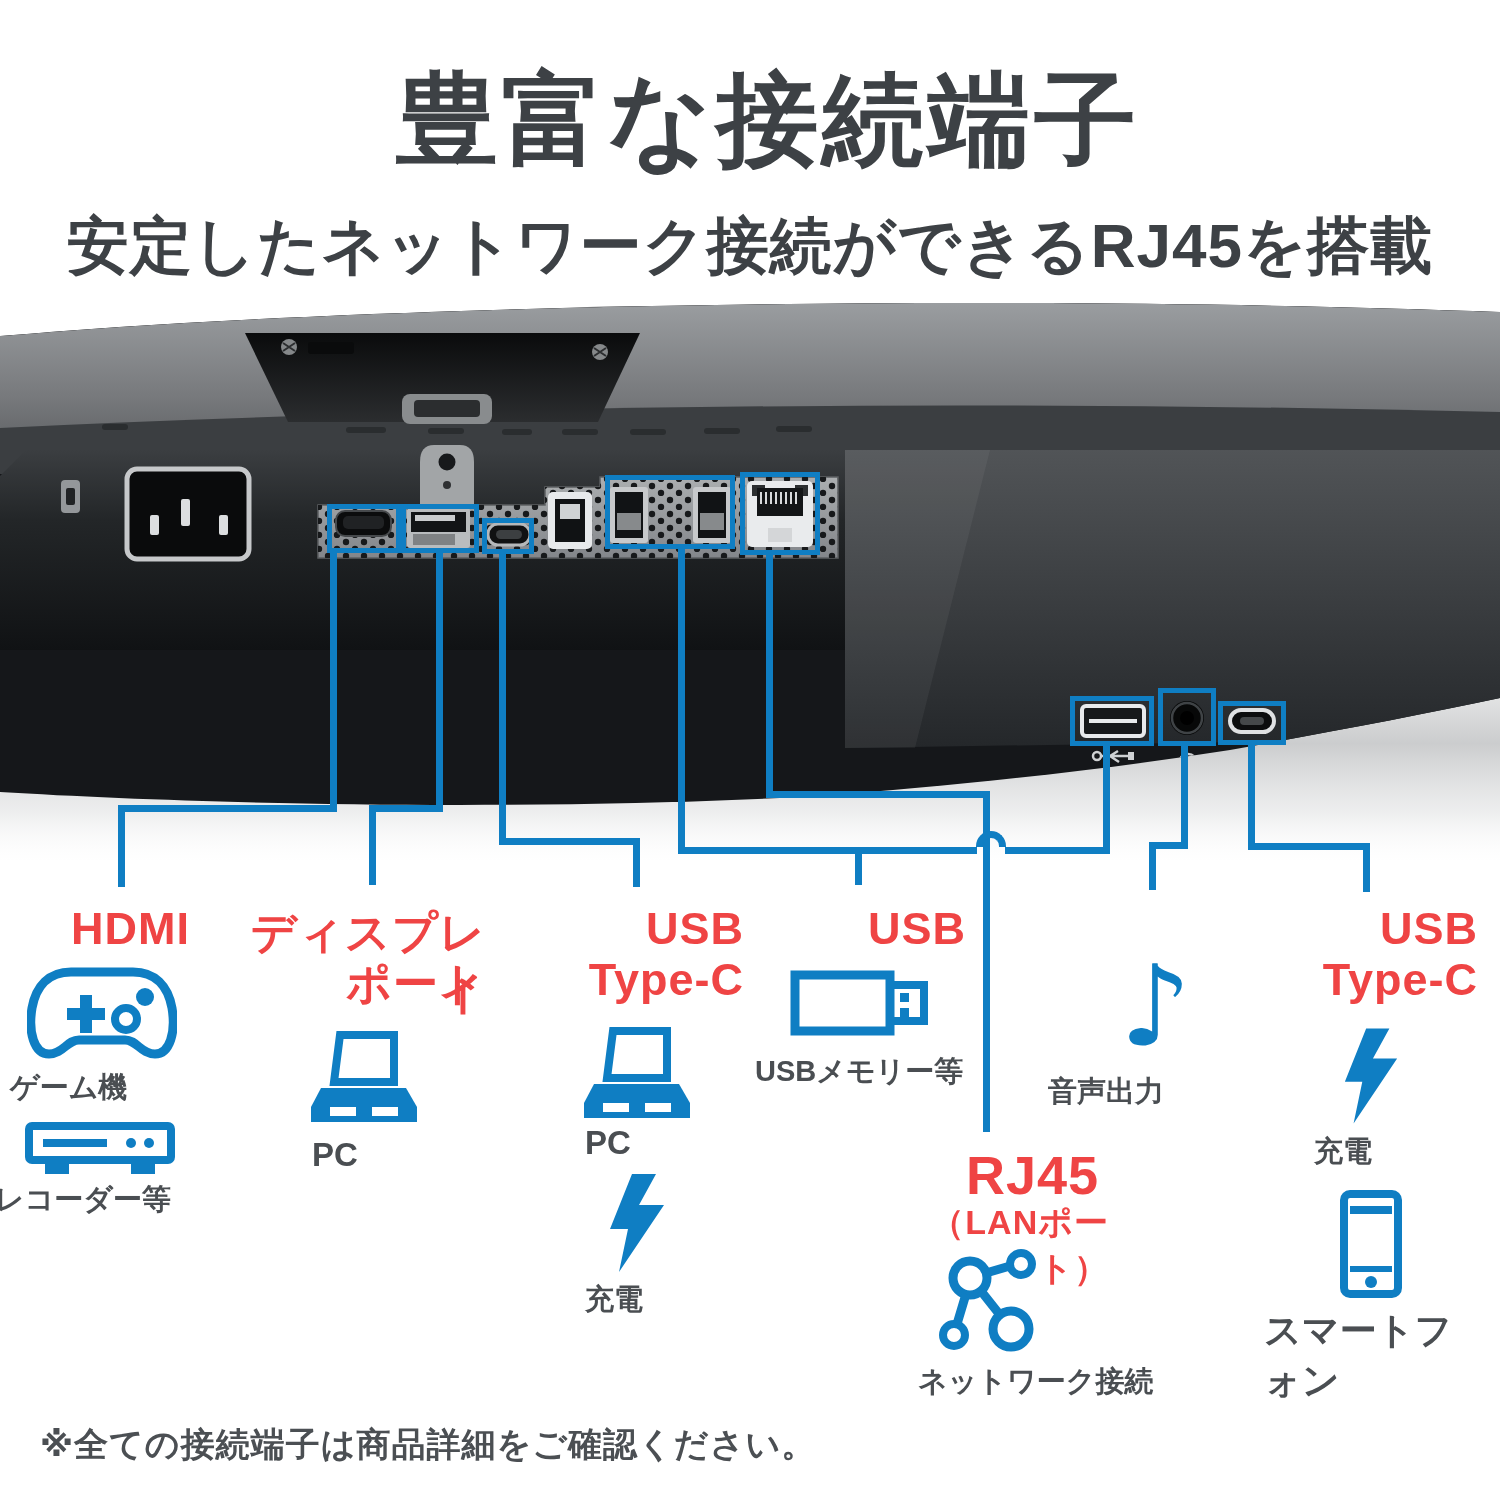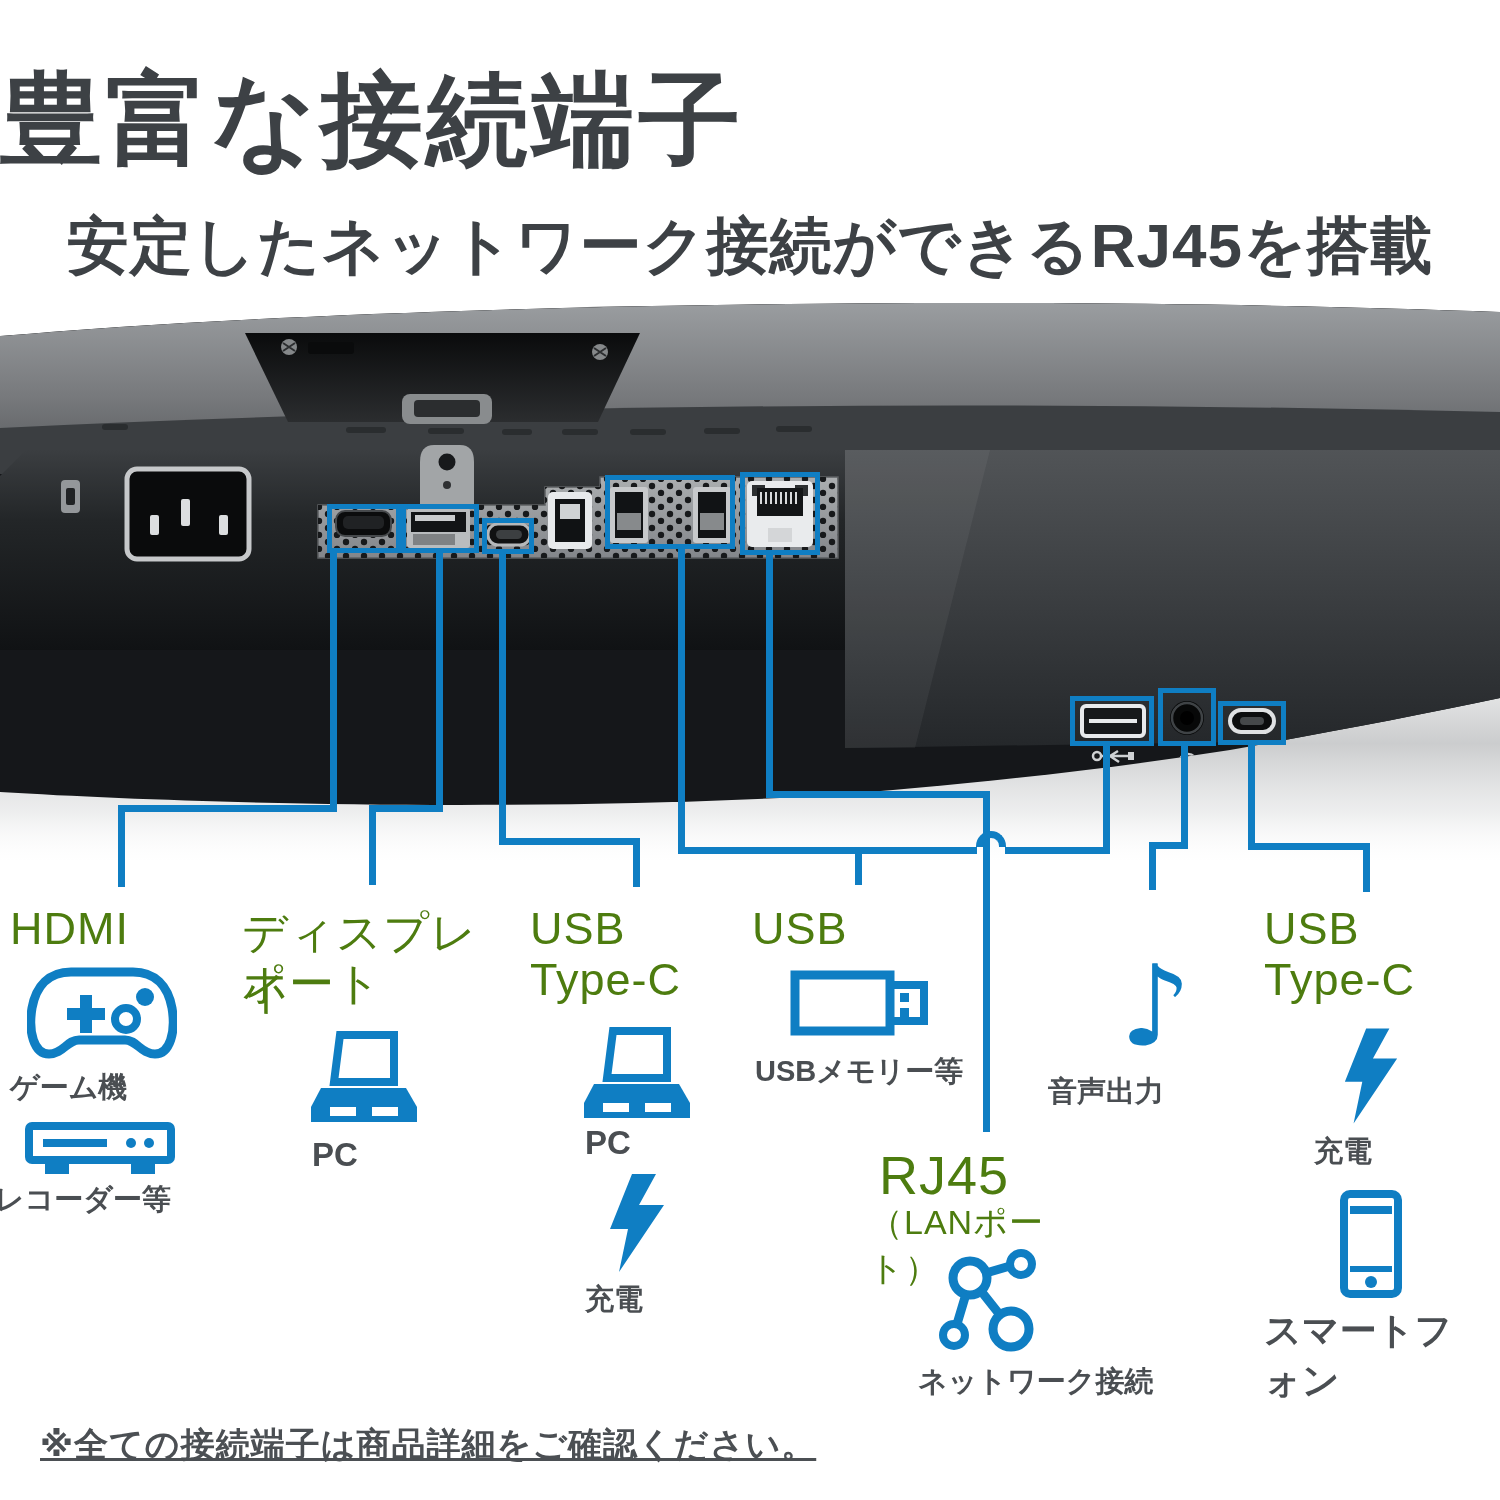--- a/index.html
+++ b/index.html
@@ -1,34 +1,34 @@
 <!DOCTYPE html>
 <html><head>
 <meta charset="utf-8">
 <style>
   html,body{margin:0;padding:0;background:#fff;}
   #page{position:relative;width:1500px;height:1500px;background:#fff;overflow:hidden;
         font-family:"Liberation Sans","DejaVu Sans",sans-serif;}
   .abs{position:absolute;}
-  .hdr-title{left:0;right:0;top:64px;text-align:left;font-size:102px;font-weight:700;
-             color:#3d4145;letter-spacing:4px;line-height:1.1;}
+  .hdr-title{left:0;right:0;top:64px;text-align:center;font-size:102px;font-weight:700;
+             color:#3d4145;letter-spacing:4px;line-height:1.1;padding-left:36px;}
   .hdr-sub{left:0;right:0;top:204px;text-align:center;font-size:62px;font-weight:700;
            color:#3d4145;letter-spacing:1px;}
   .photo{left:0;top:300px;width:1500px;height:560px;}
   .hl{border:5px solid var(--blue);box-sizing:border-box;background:transparent;z-index:3;}
   .seg{background:var(--blue);z-index:3;}
   .hop{border:7px solid var(--blue);border-bottom:none;border-radius:16px 16px 0 0;
        box-sizing:border-box;background:transparent;z-index:4;}
-  .col-title{font-size:45px;font-weight:400;color:#4d7c0f;text-align:left;z-index:5;letter-spacing:1px;}
+  .col-title{font-size:45px;font-weight:700;color:#ef4444;text-align:right;z-index:5;letter-spacing:1px;}
   .col-sub{font-size:29px;font-weight:700;color:#4a4e52;text-align:left;z-index:5;}
   .note-glyph{font-family:"DejaVu Sans",sans-serif;font-size:112px;color:var(--blue);
               text-align:center;line-height:1;z-index:5;}
   .big-title{font-size:54px;}
   .lan-sub{font-size:34px;}
-  .footnote{font-size:34px;font-weight:700;color:#4b4f53;letter-spacing:1px;text-decoration:underline;}
+  .footnote{font-size:34px;font-weight:700;color:#4b4f53;letter-spacing:1px;}
   .icon{z-index:5;}
   #page{--blue:#0f7ec3;}
 </style>
 </head>
 <body>
 
 <div id="page">
 
   <div class="abs hdr-title">豊富な接続端子</div>
   <div class="abs hdr-sub">安定したネットワーク接続ができるRJ45を搭載</div>

